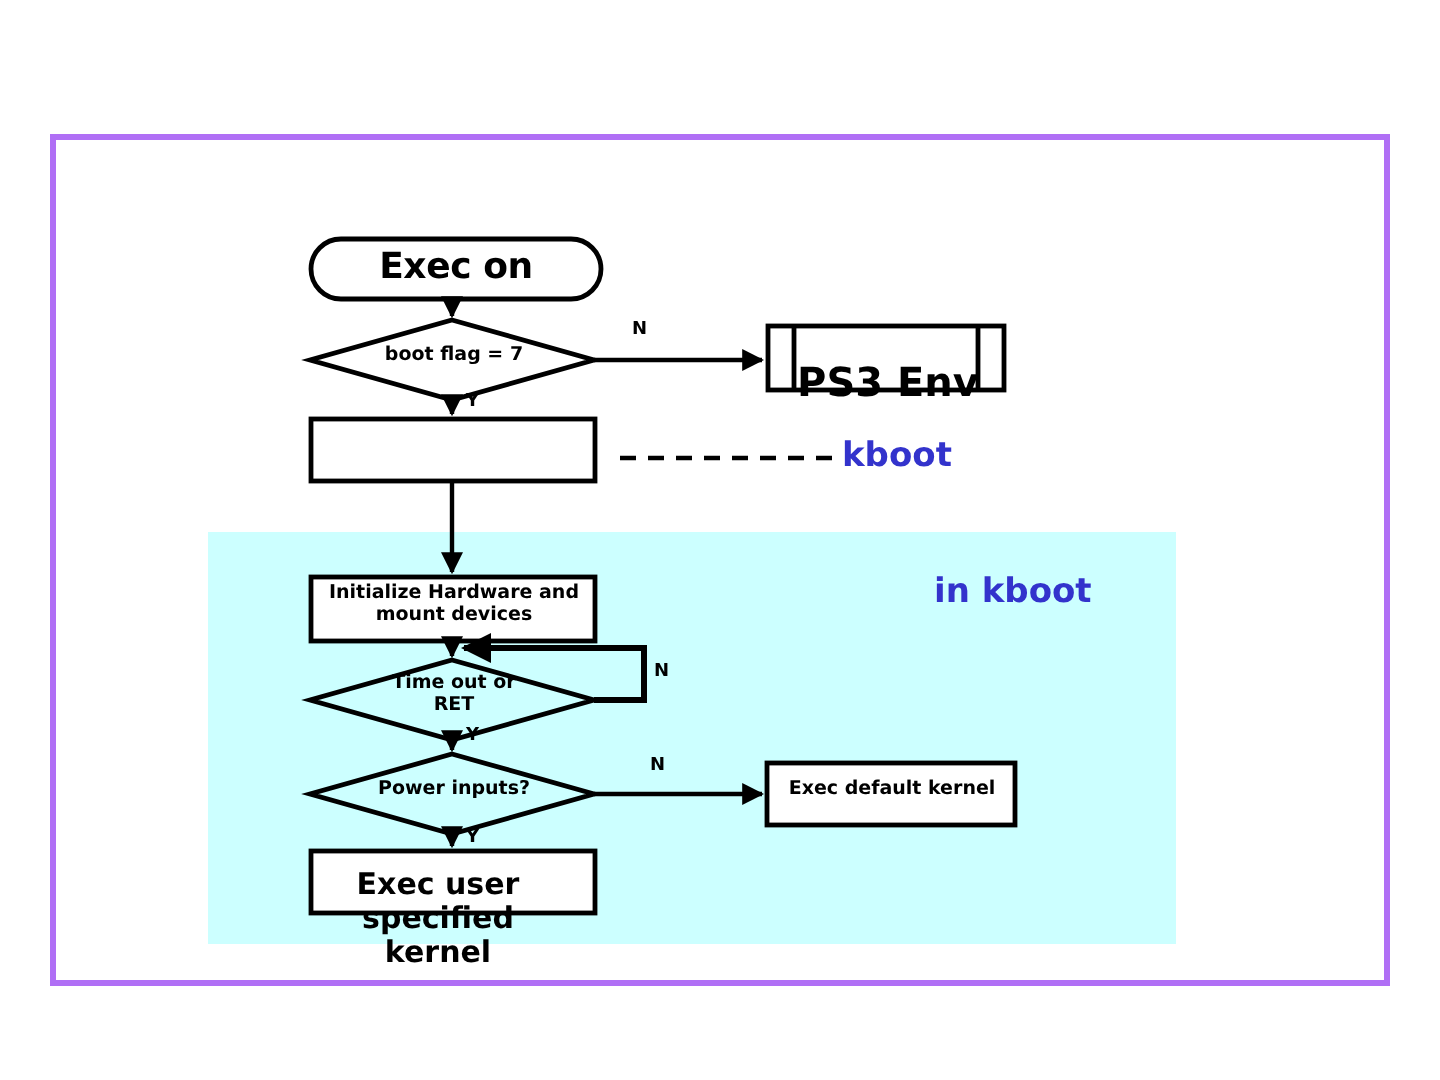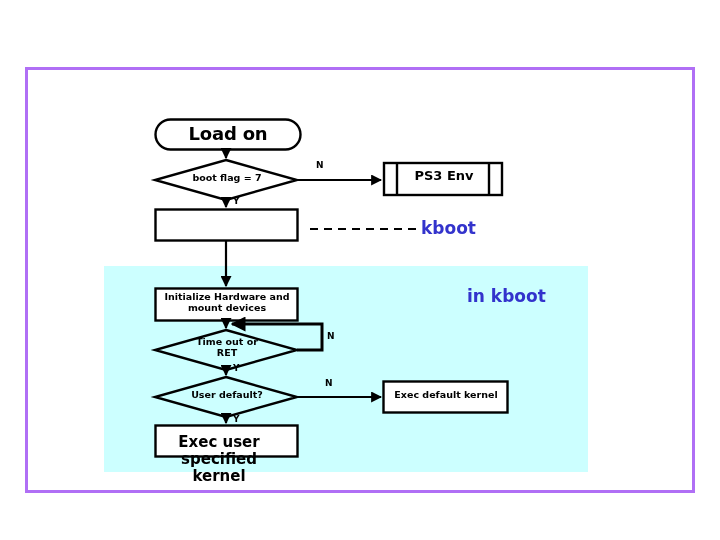--- a/index.html
+++ b/index.html
@@ -65,23 +65,23 @@
     left: 157px; top: 173px;
     width: 140px;
     font-size: 9.5px;
   }
   .lbl-loadexec {
     left: 157px; top: 213px;
     width: 140px;
     font-size: 9.5px;
   }
   .lbl-ps3env {
-    left: 392px; top: 169px;
+    left: 392px; top: 180px;
     width: 104px;
-    font-size: 13px;
+    font-size: 20px;
   }
   .lbl-init {
     left: 157px; top: 292px;
     width: 140px;
     font-size: 9.5px;
   }
   .lbl-timeout {
     left: 157px; top: 337px;
     width: 140px;
     font-size: 9.5px;
@@ -185,38 +185,38 @@
 
     <line x1="226" y1="370" x2="226" y2="375" stroke="#000000" stroke-width="2.2" marker-end="url(#arrow)"></line>
 
     <line x1="297" y1="397" x2="381" y2="397" stroke="#000000" stroke-width="2.2" marker-end="url(#arrow)"></line>
 
     <line x1="226" y1="417" x2="226" y2="423" stroke="#000000" stroke-width="2.2" marker-end="url(#arrow)"></line>
 
     <line x1="310" y1="229" x2="416" y2="229" stroke="#000000" stroke-width="2.2" stroke-dasharray="8 6"></line>
   </svg>
 
-  <div class="node-label lbl-power">Load on</div>
+  <div class="node-label lbl-power">Exec on</div>
 
   <div class="node-label lbl-bootflag">boot flag = 7</div>
 
 
   <div class="node-label lbl-ps3env">PS3 Env</div>
 
   <div class="node-label lbl-init">
     <div>Initialize Hardware and</div>
     <div>mount devices</div>
   </div>
 
   <div class="node-label lbl-timeout">
     <div>Time out or</div>
     <div>RET</div>
   </div>
 
-  <div class="node-label lbl-userinputs">User default?</div>
+  <div class="node-label lbl-userinputs">Power inputs?</div>
 
   <div class="node-label lbl-execuser">Exec user specified kernel</div>
 
   <div class="node-label lbl-execdefault">Exec default kernel</div>
 
   <div class="branch-label bl-n1">N</div>
   <div class="branch-label bl-y1">Y</div>
   <div class="branch-label bl-n2">N</div>
   <div class="branch-label bl-y2">Y</div>
   <div class="branch-label bl-n3">N</div>

